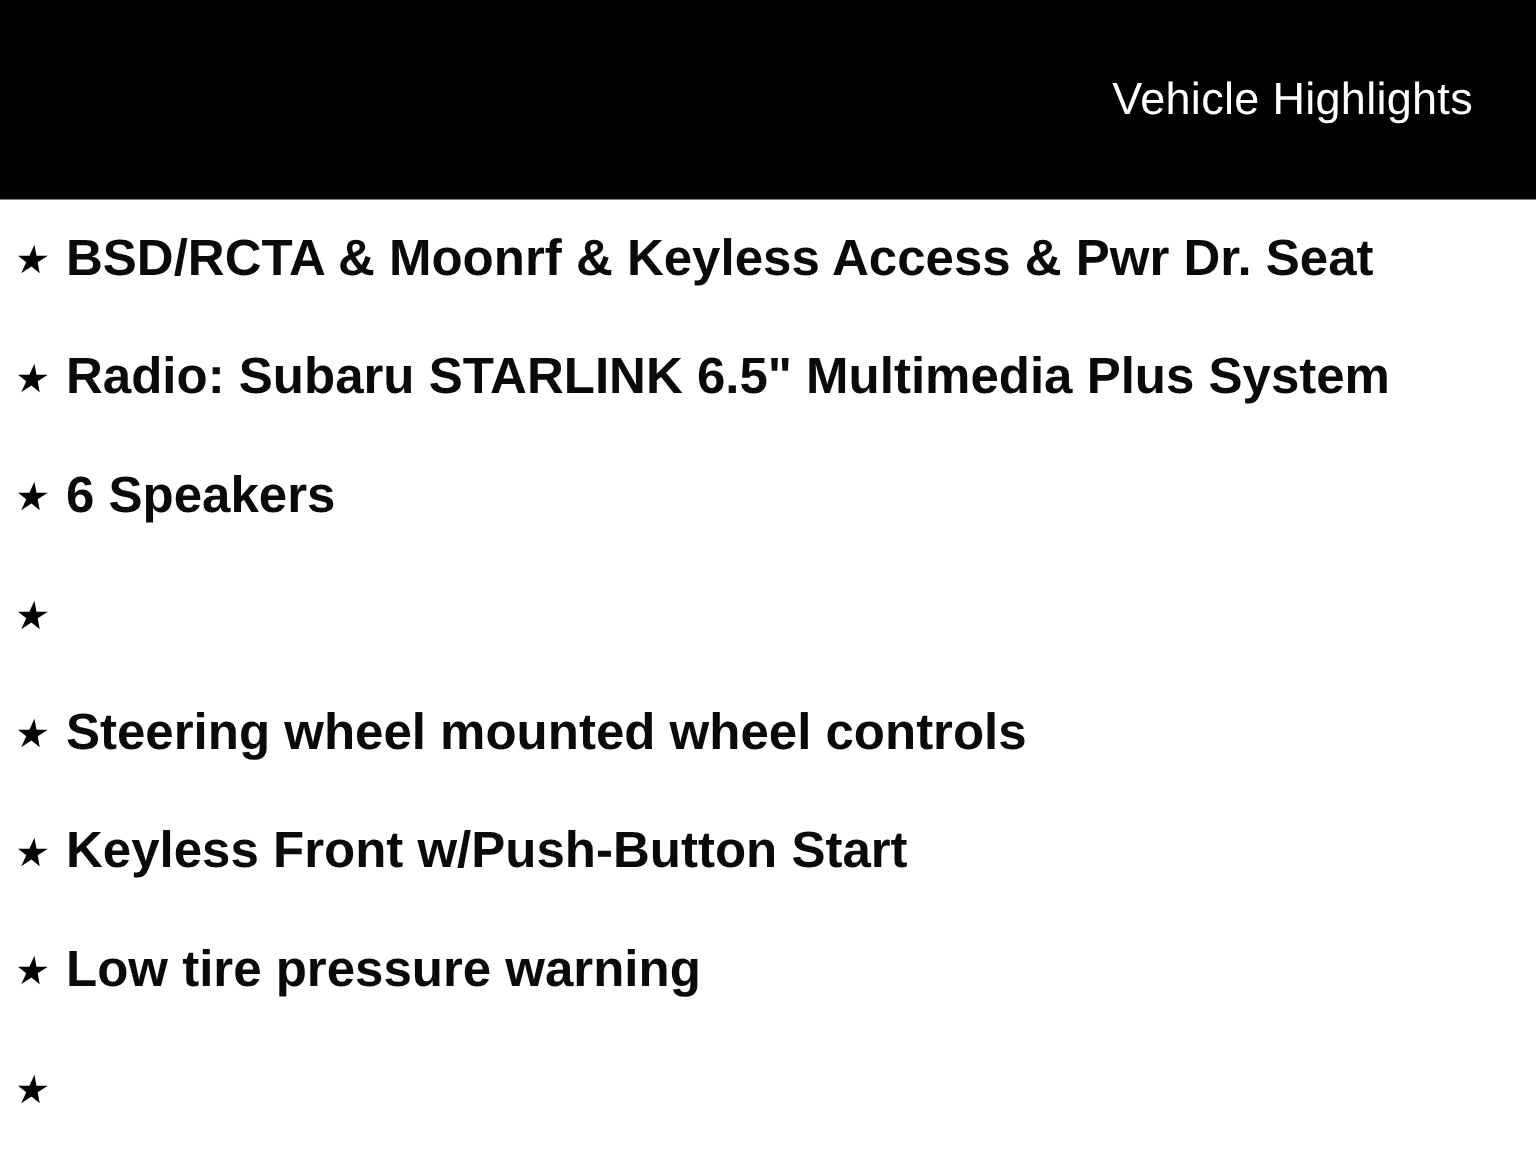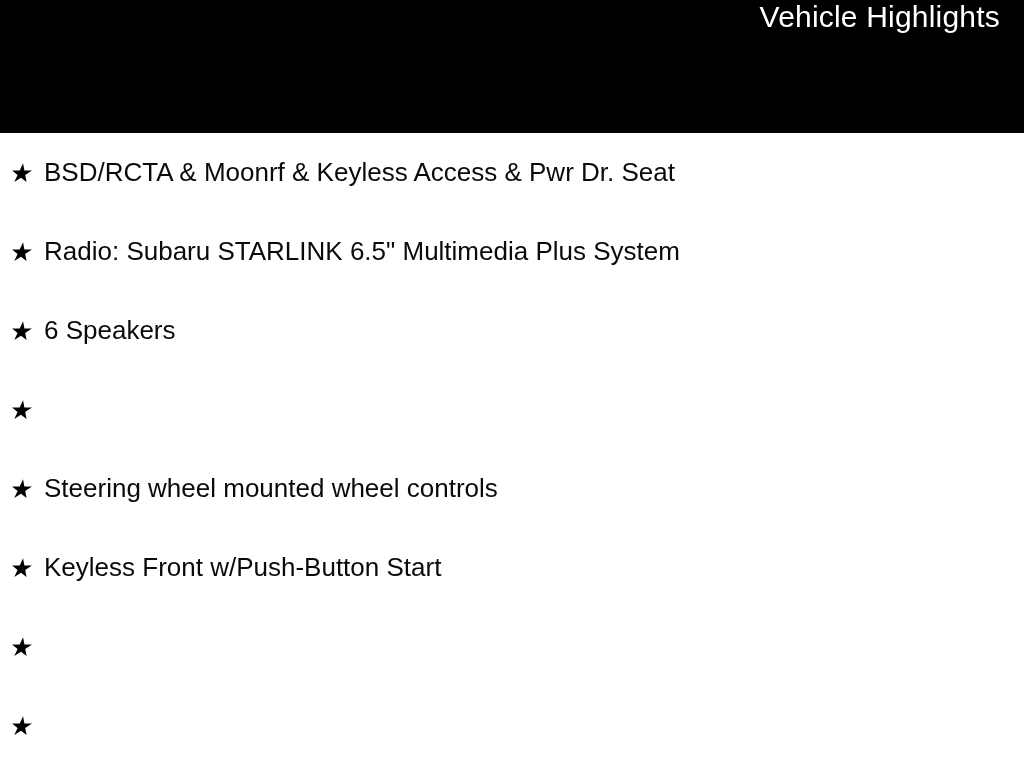--- a/index.html
+++ b/index.html
@@ -8,22 +8,23 @@
     height: 768px;
     background: #ffffff;
     font-family: "Liberation Sans", sans-serif;
     overflow: hidden;
   }
   .header {
     width: 100%;
     height: 133px;
     background: #000000;
     display: flex;
+    align-items: center;
     justify-content: flex-end;
-    padding-right: 24px;
+    padding-right: 42px;
   }
   .header-title {
     color: #ffffff;
     font-size: 30px;
     font-weight: 400;
     letter-spacing: 0.2px;
   }
   .highlight-list {
     list-style: none;
     margin: 0;
@@ -39,22 +40,22 @@
   .star {
     width: 34px;
     flex: 0 0 34px;
     font-size: 26px;
     line-height: 1;
     color: #000000;
     transform: skewX(-8deg);
     display: inline-block;
   }
   .item-text {
-    font-size: 26px;
-    font-weight: 400;
+    font-size: 34px;
+    font-weight: 700;
     color: #0a0a0a;
     white-space: nowrap;
   }
 </style>
 </head>
 <body>
 
 <div class="header">
   <span class="header-title">Vehicle Highlights</span>
 </div>
@@ -78,17 +79,18 @@
   <li class="highlight-item">
     <span class="star">★</span>
     <span class="item-text">Steering wheel mounted wheel controls</span>
   </li>
   <li class="highlight-item">
     <span class="star">★</span>
     <span class="item-text">Keyless Front w/Push-Button Start</span>
   </li>
   <li class="highlight-item">
     <span class="star">★</span>
+    <span class="item-text">Low tire pressure warning</span>
   </li>
   <li class="highlight-item">
     <span class="star">★</span>
   </li>
 </ul>
 
 </body></html>

